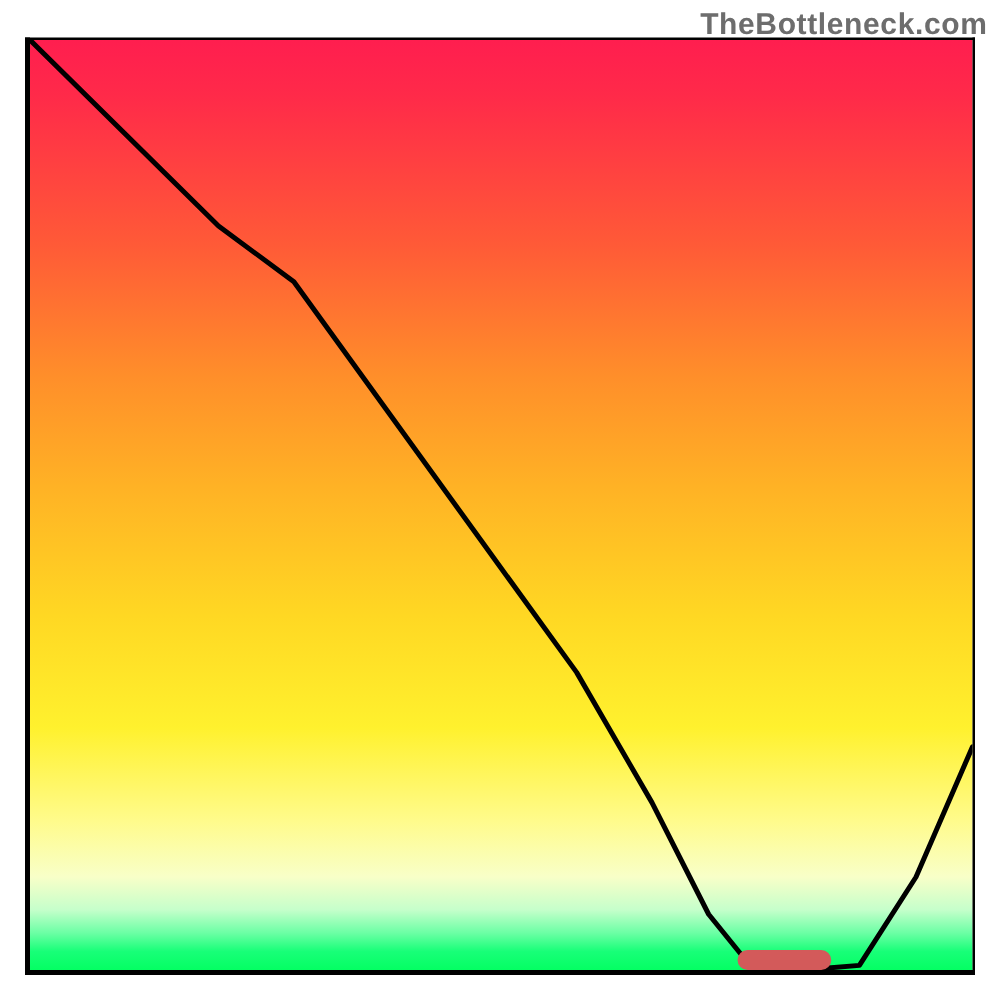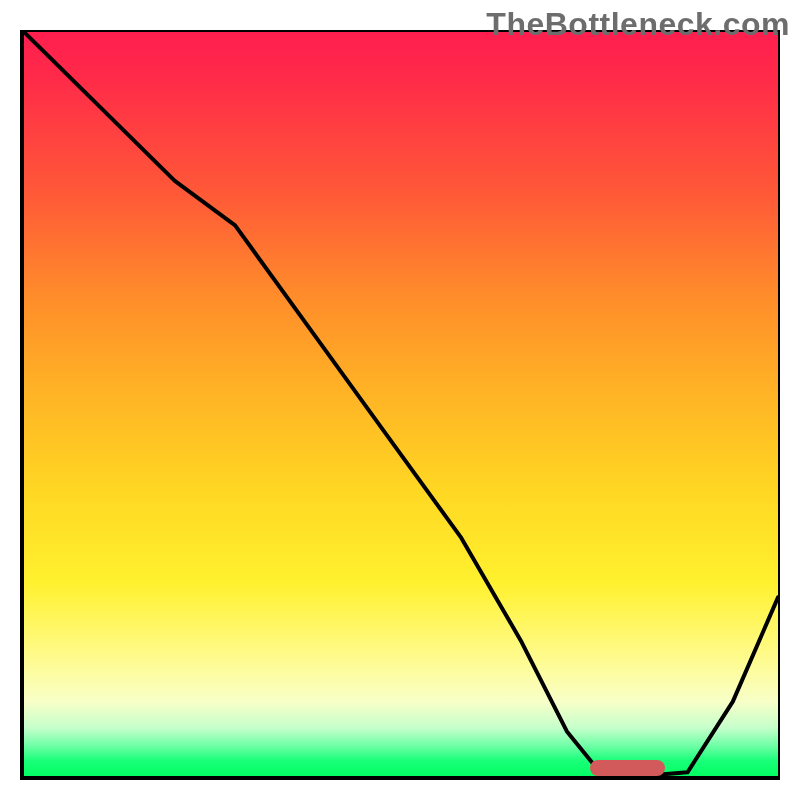--- a/index.html
+++ b/index.html
@@ -13,21 +13,21 @@
   .chart-wrap {
     position: relative;
     width: 800px;
     height: 800px;
   }
   .watermark {
     position: absolute;
     top: 6px;
     right: 10px;
     font-family: Arial, Helvetica, sans-serif;
-    font-size: 32px;
+    font-size: 24px;
     font-weight: 600;
     color: #6d6d6d;
     letter-spacing: 0.5px;
     z-index: 10;
     user-select: none;
   }
   .plot {
     position: absolute;
     left: 20px;
     top: 30px;

